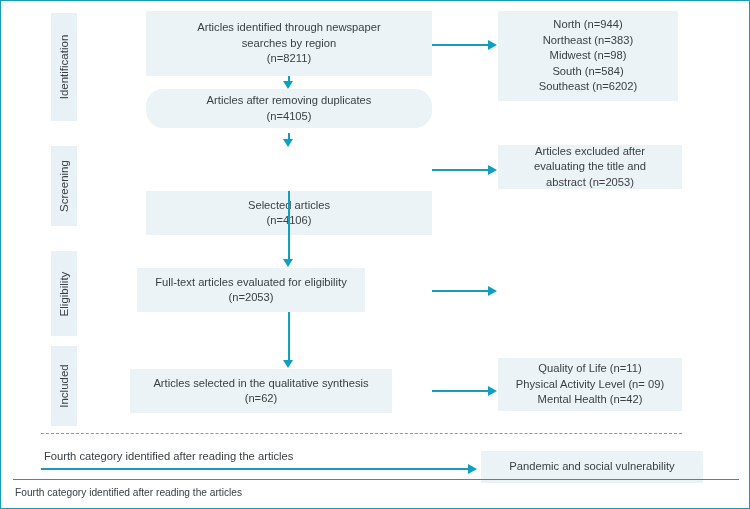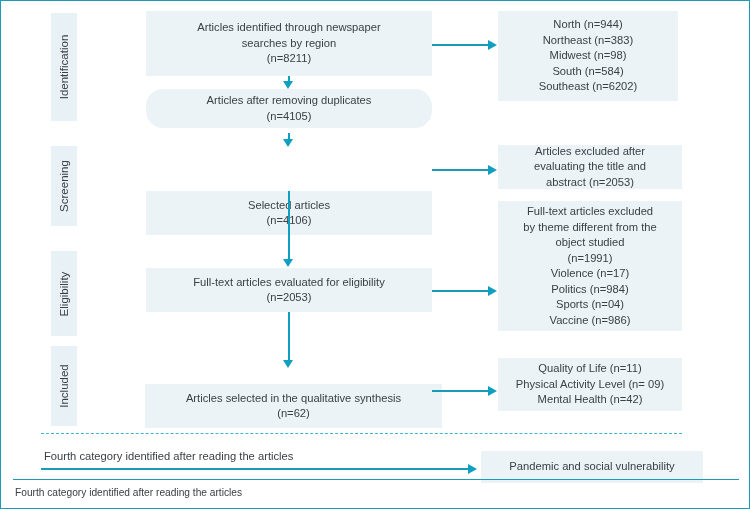--- a/index.html
+++ b/index.html
@@ -134,54 +134,44 @@
   <div class="box" style="left:145px; top:88px; width:286px; height:39px;border-radius:17px;">
     <span>Articles after removing duplicates
 (n=4105)</span>
   </div>
 
   <div class="box" style="left:145px; top:146px; width:286px; height:44px;margin-top:44px;">
     <span>Selected articles
 (n=4106)</span>
   </div>
 
-  <div class="box" style="left:145px; top:267px; width:286px; height:44px;">
+  <div class="box" style="left:136px; top:267px; width:228px; height:44px;">
     <span>Full-text articles evaluated for eligibility
 (n=2053)</span>
   </div>
 
-  <div class="box" style="left:144px; top:368px; width:297px; height:44px;margin-top:15px;">
+  <div class="box" style="left:129px; top:368px; width:262px; height:44px;">
     <span>Articles selected in the qualitative synthesis
 (n=62)</span>
   </div>
 
   <div class="box" style="left:497px; top:10px; width:180px; height:90px;">
     <span>North (n=944)
 Northeast (n=383)
 Midwest (n=98)
 South (n=584)
 Southeast (n=6202)</span>
   </div>
 
   <div class="box" style="left:497px; top:124px; width:184px; height:44px;margin-top:20px;">
     <span>Articles excluded after
 evaluating the title and
 abstract (n=2053)</span>
   </div>
 
-  <div class="box" style="left:497px; top:200px; width:184px; height:130px;">
-    <span>Full-text articles excluded
-by theme different from the
-object studied
-(n=1991)
-Violence (n=17)
-Politics (n=984)
-Sports (n=04)
-Vaccine (n=986)</span>
-  </div>
 
   <div class="box" style="left:497px; top:357px; width:184px; height:53px;justify-content:center;">
     <span>Quality of Life (n=11)
 Physical Activity Level (n= 09)
 Mental Health (n=42)</span>
   </div>
 
   <div class="box" style="left:480px; top:450px; width:222px; height:32px;">
     <span>Pandemic and social vulnerability</span>
   </div>

